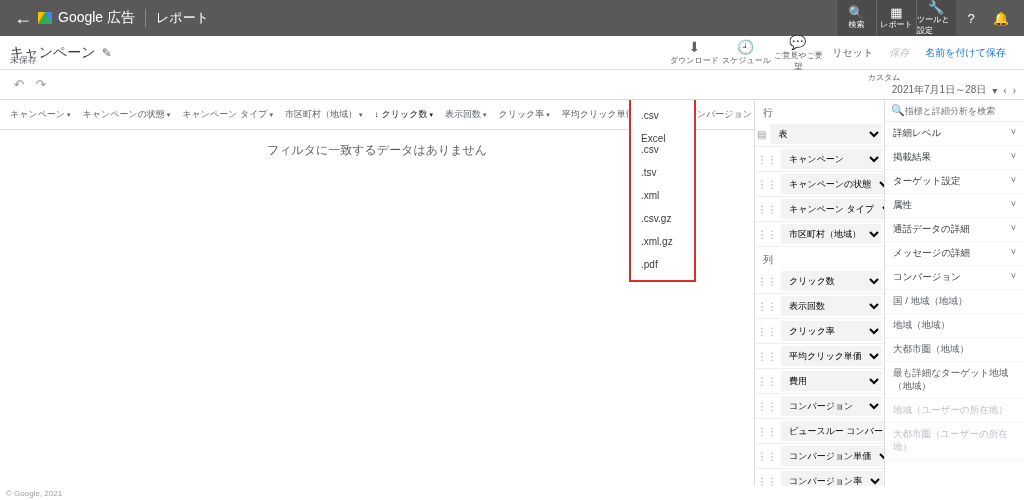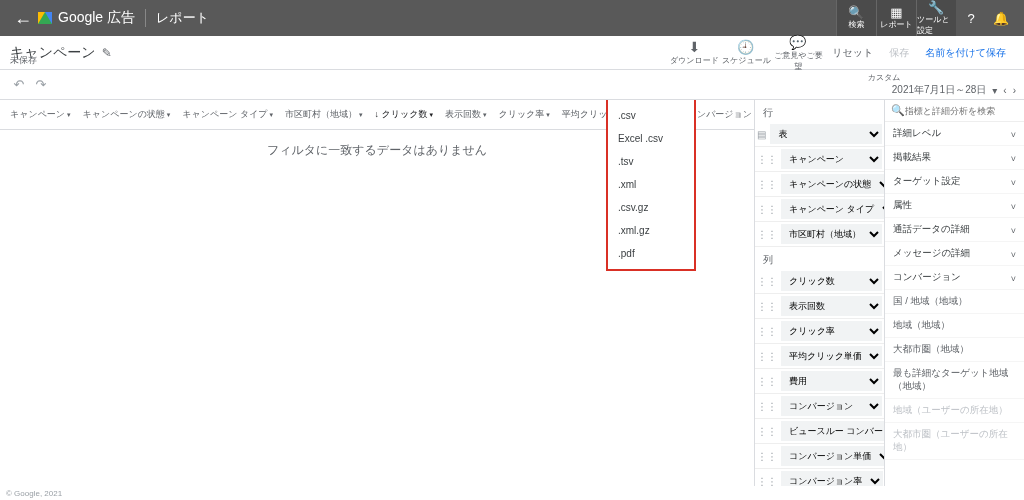--- a/index.html
+++ b/index.html
@@ -15,45 +15,45 @@
 .top-icon .glyph{font-size:13px;line-height:1;}
 .top-icon.plain{background:transparent;border:none;width:30px;}
 .subhead { display:flex; align-items:center; height:34px; border-bottom:1px solid #dadce0; padding:0 10px; position:relative;}
 .subhead .title { font-size:14px; font-weight:500; }
 .subhead .pencil{font-size:12px; color:#5f6368; margin-left:6px; cursor:pointer;}
 .subhead .unsaved { position:absolute; left:10px; bottom:2px; font-size:9px; color:#5f6368;}
 .sub-right { margin-left:auto; display:flex; align-items:center; gap:0; }
 .sub-right .iconcol { width:52px; text-align:center; font-size:8px; color:#5f6368; cursor:pointer; padding:2px 0;}
 .sub-right .iconcol .g{font-size:14px;display:block;}
 .sub-right .txt { padding:0 8px; font-size:10px; color:#5f6368; cursor:pointer;text-align:right;}
-.sub-right .txt.disabled{color:#bdc1c6;}
+.sub-right .txt.disabled{color:#bdc1c6;font-style:italic;}
 .sub-right .txt.blue{color:#1a73e8;}
 .toolbar { display:flex; align-items:center; height:30px; border-bottom:1px solid #dadce0; padding:0 8px; }
 .toolbar .icon{width:22px;text-align:center;color:#9aa0a6;cursor:pointer;font-size:13px;}
 .toolbar .date{margin-left:auto; font-size:10px; color:#5f6368;}
 .toolbar .date .lbl{font-size:8px;display:block;}
 .toolbar .date-ctl{display:flex;align-items:center;gap:6px;margin-left:24px;}
 .main { display:flex; height:calc(500px - 36px - 34px - 30px - 14px); }
 .grid-area { flex:1; position:relative; overflow:hidden;}
 .grid-head { display:flex; border-bottom:1px solid #dadce0; height:30px; align-items:center; padding:0 4px;}
 .gh { padding:0 6px; font-size:9px; color:#5f6368; display:flex; align-items:center; gap:2px; cursor:pointer; white-space:nowrap;}
 .gh .arr{font-size:7px;}
 .gh.sort{color:#202124;font-weight:500;}
 .nodata{ text-align:center; padding:12px; font-size:12px; color:#5f6368;}
-.dl-menu{ position:absolute; top:-2px; right:58px; width:90px; background:#fff; border:2px solid #d93025; padding:4px 0; z-index:10;}
+.dl-menu{ position:absolute; top:-2px; right:58px; width:67px; background:#fff; border:2px solid #d93025; padding:4px 0; z-index:10;}
 .dl-menu div{padding:6px 10px; font-size:10px; cursor:pointer;}
 .panel { width:130px; border-left:1px solid #dadce0; overflow-y:auto; }
 .panel .sec-title{font-size:10px;padding:6px 8px 2px;color:#5f6368;}
 .panel .dd{display:flex;align-items:center;border-bottom:1px solid #eee;}
 .panel select{flex:1;border:none;font-size:9px;padding:4px;background:#f1f3f4;margin:2px;cursor:pointer;}
 .panel .drag{color:#9aa0a6;padding:0 2px;cursor:grab;font-size:10px;}
 .side { width:140px; border-left:1px solid #dadce0; overflow-y:auto; }
 .side .search{display:flex;align-items:center;padding:4px 6px;border-bottom:1px solid #eee;}
 .side .search input{border:none;flex:1;font-size:9px;outline:none;}
-.side .item{display:flex;justify-content:space-between;align-items:flex-end;padding:5px 8px;font-size:9.5px;cursor:pointer;border-bottom:1px solid #f5f5f5;}
+.side .item{display:flex;justify-content:space-between;align-items:flex-start;padding:5px 8px;font-size:9.5px;cursor:pointer;border-bottom:1px solid #f5f5f5;}
 .side .item.sub{color:#5f6368;}
 .side .item.dis{color:#bdc1c6;}
 .side .item .chev{font-size:9px;color:#5f6368;}
 .footer{height:14px;font-size:8px;color:#9aa0a6;padding:0 6px;display:flex;align-items:center;}
 
 .panel::-webkit-scrollbar,.side::-webkit-scrollbar{width:6px;}
 .panel::-webkit-scrollbar-thumb,.side::-webkit-scrollbar-thumb{background:#dadce0;}
 </style>
 </head>
 <body>

